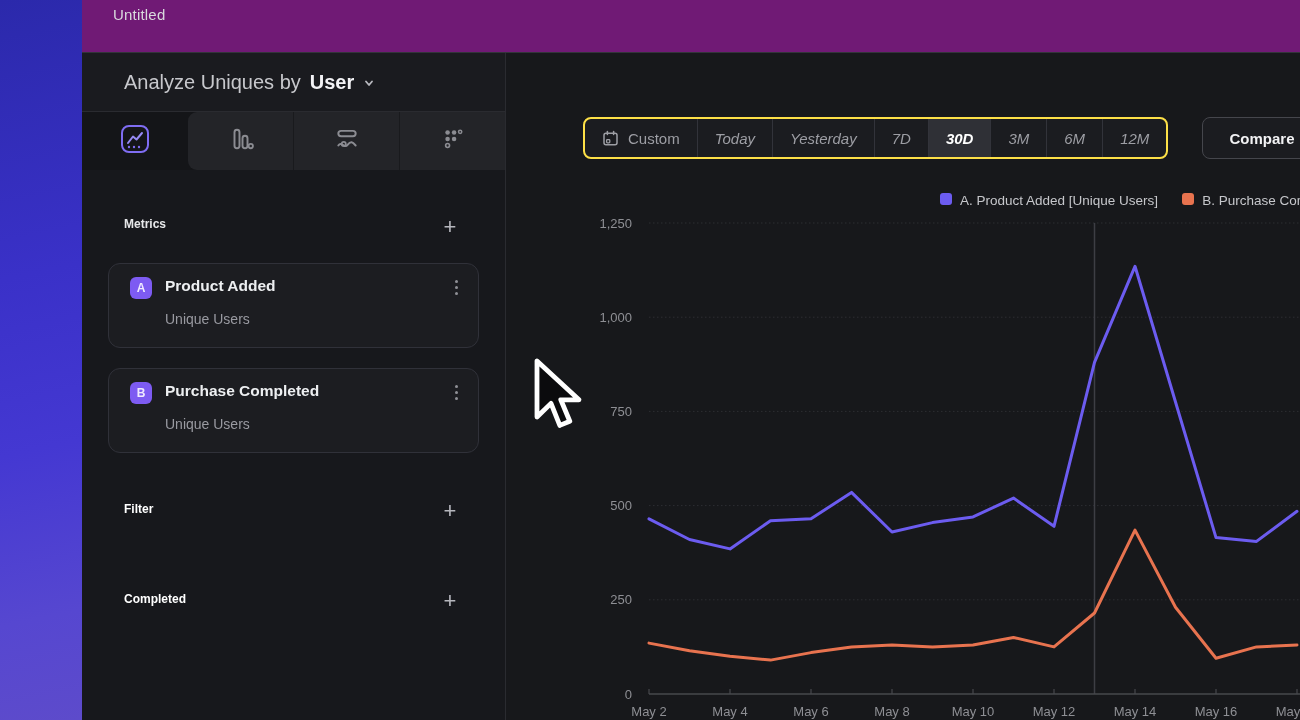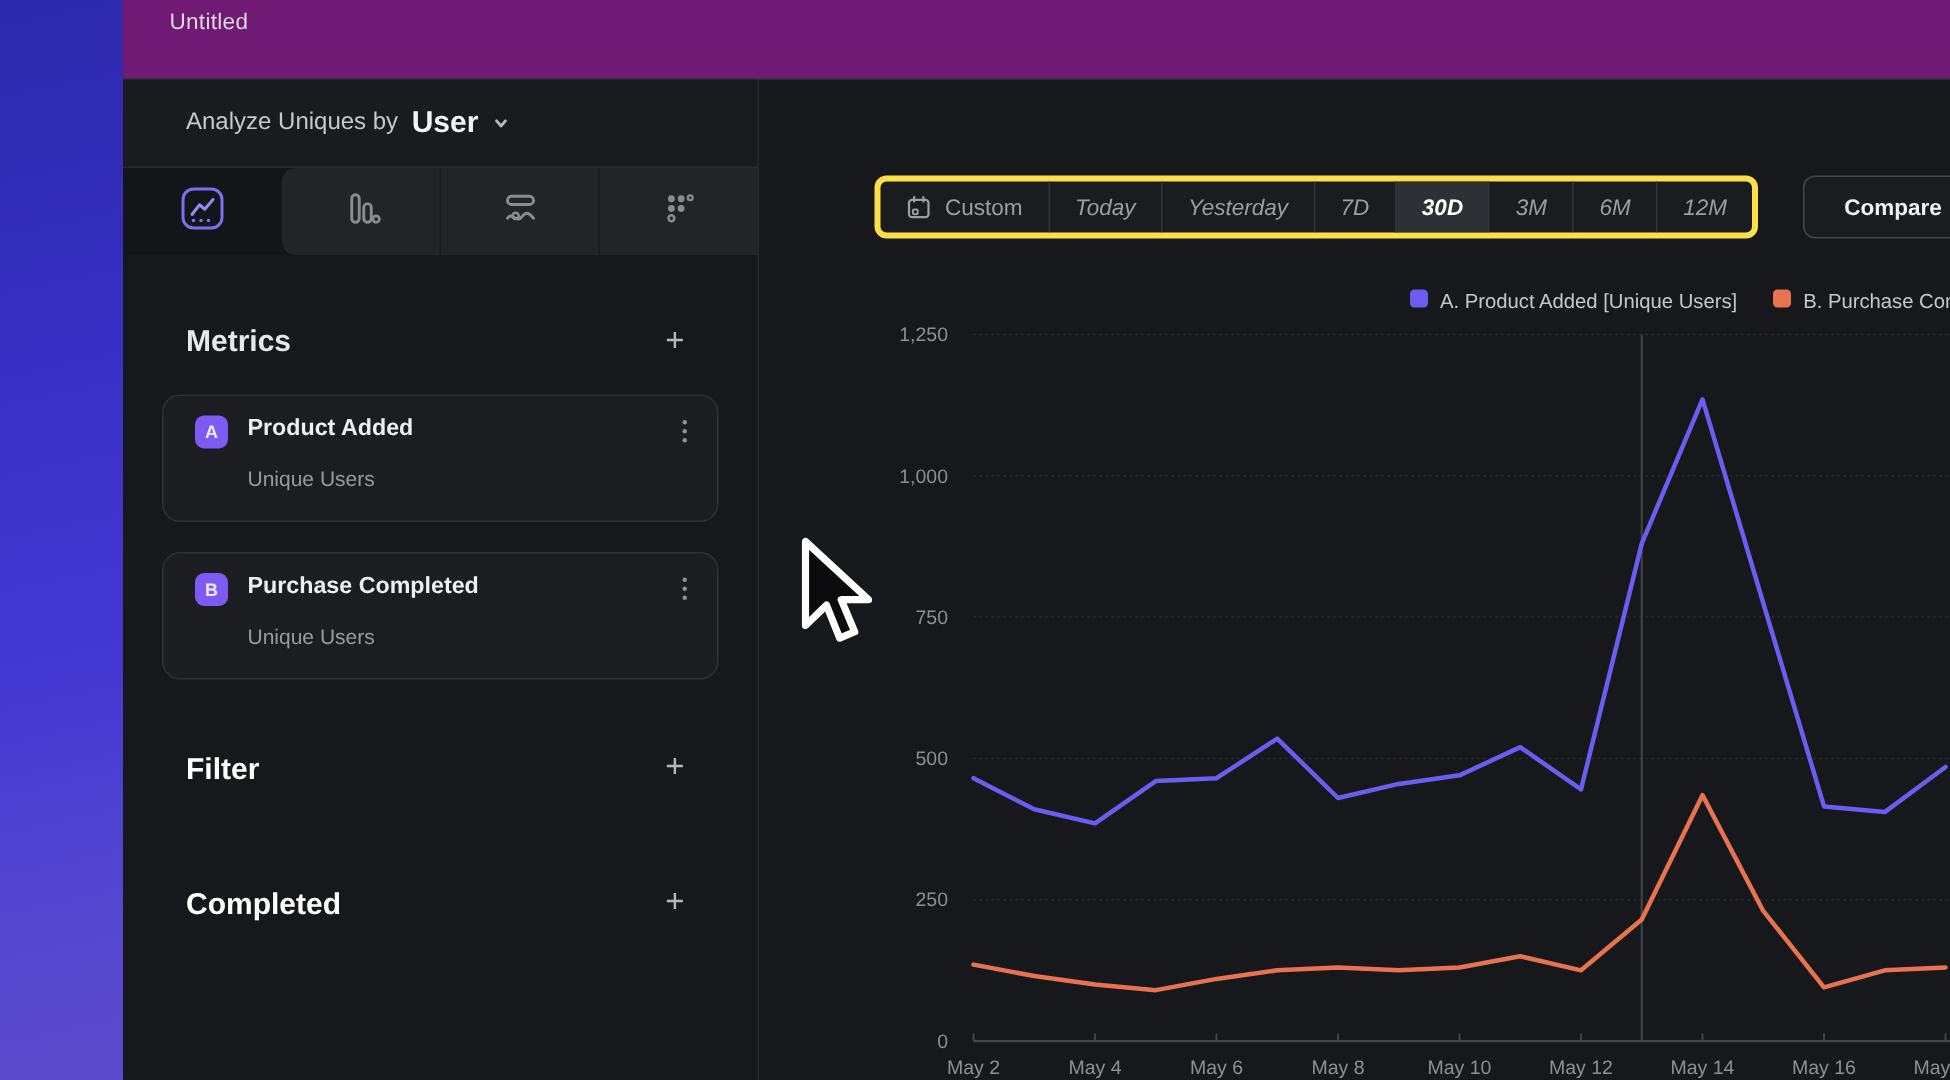--- a/index.html
+++ b/index.html
@@ -13,52 +13,52 @@
 
   
   .app { position:absolute; left:82px; top:0; right:0; bottom:0; background:#17181b; }
 
   .topbar { position:absolute; left:82px; top:0; width:1218px; height:53px;
     background:#701a75; border-bottom:1px solid #33343a; }
   .topbar .title { position:absolute; left:31px; top:6px; font-size:15px; color:#d9dadd; letter-spacing:.2px; }
 
   .sidebar-header { position:absolute; left:82px; top:53px; width:423px; height:59px;
     background:#1a1b1f; border-bottom:1px solid #2a2b30; display:flex; align-items:center; padding-left:42px; gap:9px; }
-  .sidebar-header .prefix { font-size:16px; color:#c7c8cc; }
+  .sidebar-header .prefix { font-size:20px; color:#c7c8cc; }
   .sidebar-header .value { font-size:20px; color:#f3f3f6; font-weight:700; }
   .sidebar-header .chev { margin-top:3px; }
 
   .tabs-row { position:absolute; left:82px; top:112px; width:423px; height:58px; background:#141518; }
   .tab-block { position:absolute; left:106px; top:0; width:317px; height:58px;
     background:#232428; border-radius:9px 0 0 9px; display:flex; }
   .tab-cell { flex:1; display:flex; align-items:center; justify-content:center; cursor:pointer; }
   .tab-cell + .tab-cell { border-left:1px solid #191a1d; }
   .tab-active { position:absolute; left:0; top:0; width:106px; height:58px;
     display:flex; align-items:center; justify-content:center; cursor:pointer; }
 
   .sidebar-body { position:absolute; left:82px; top:170px; width:423px; bottom:0; background:#17181c; }
   .v-divider { position:absolute; left:505px; top:53px; bottom:0; width:1px; background:#2a2b30; }
-  .sec-label { font-size:20px; font-weight:700; color:#e7e8ea; }
+  .sec-label { font-size:12px; font-weight:700; color:#e7e8ea; }
   .sec-label.dim { color:#ffffff; font-weight:700; }
   .plus-btn { position:absolute; width:24px; height:24px; display:flex; align-items:center; justify-content:center;
     color:#b6b7bd; font-size:22px; font-weight:400; cursor:pointer; line-height:1; }
 
   .metric-card { position:absolute; left:108px; width:371px; height:85px;
     background:#1c1d21; border:1px solid #303139; border-radius:12px; cursor:pointer; }
   .metric-badge { position:absolute; left:21px; top:13px; width:22px; height:22px; border-radius:6px;
     display:flex; align-items:center; justify-content:center; font-size:12px; font-weight:700; color:#efeaff; }
   .metric-title { position:absolute; left:56px; top:13px; font-size:15.5px; font-weight:700; color:#edeff1; }
   .metric-sub { position:absolute; left:56px; top:47px; font-size:14px; color:#999aa1; }
   .kebab { position:absolute; right:14px; top:13px; width:16px; height:20px;
     display:flex; flex-direction:column; align-items:center; justify-content:center; gap:3px; cursor:pointer; }
   .kebab i { width:3px; height:3px; border-radius:50%; background:#8f9096; }
 
   
   .range-control { position:absolute; left:583px; top:117px; height:42px; display:flex;
-    background:#1b1c20; border:4px solid #fde047; border-radius:8px; overflow:hidden; }
+    background:#1b1c20; border:2px solid #fde047; border-radius:8px; overflow:hidden; }
   .range-btn { display:flex; align-items:center; gap:9px; padding:0 17px; font-size:15px; color:#9d9ea4;
     cursor:pointer; white-space:nowrap; }
   .range-btn + .range-btn { border-left:1px solid #32333a;font-style:italic; }
   .range-btn.active { background:#2f3036; color:#ffffff; font-weight:700; }
 
   .compare-btn { position:absolute; left:1202px; top:117px; height:42px; width:120px;
     background:#1b1c20; border:1px solid #45464c; border-radius:8px; color:#f2f2f4;
     font-size:15px; font-weight:700; font-family:"Liberation Sans",sans-serif; cursor:pointer; text-align:center; }
 
   .legend { position:absolute; left:940px; top:190px; height:20px; display:flex; gap:24px;

